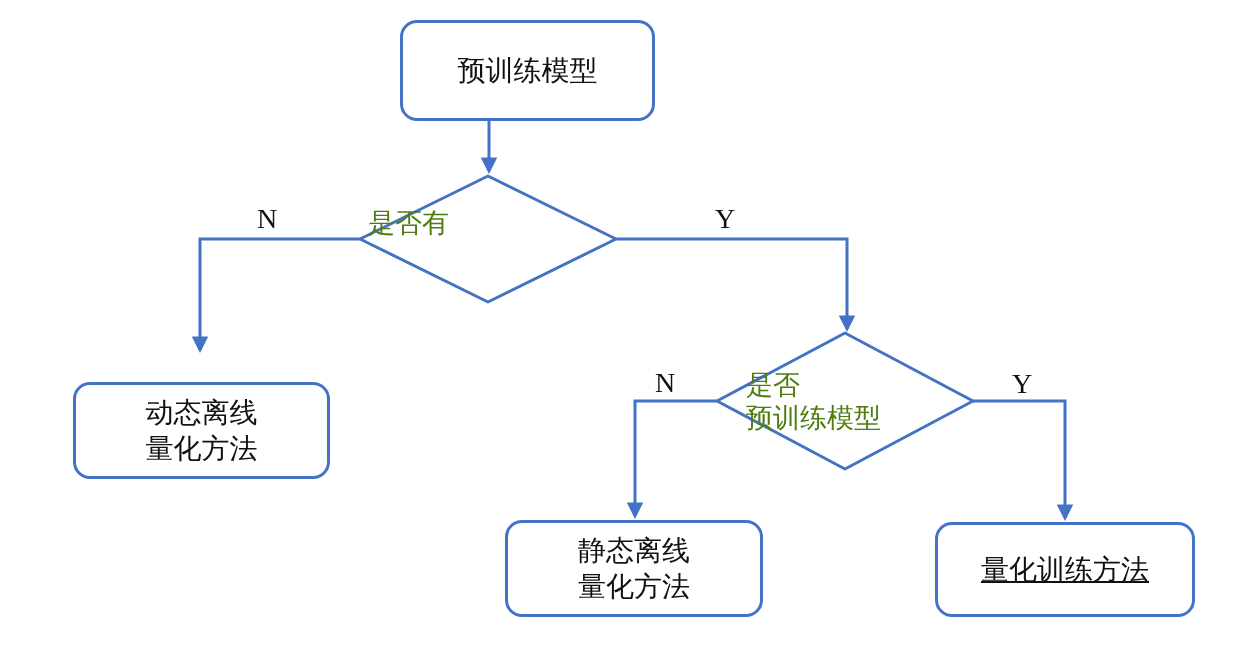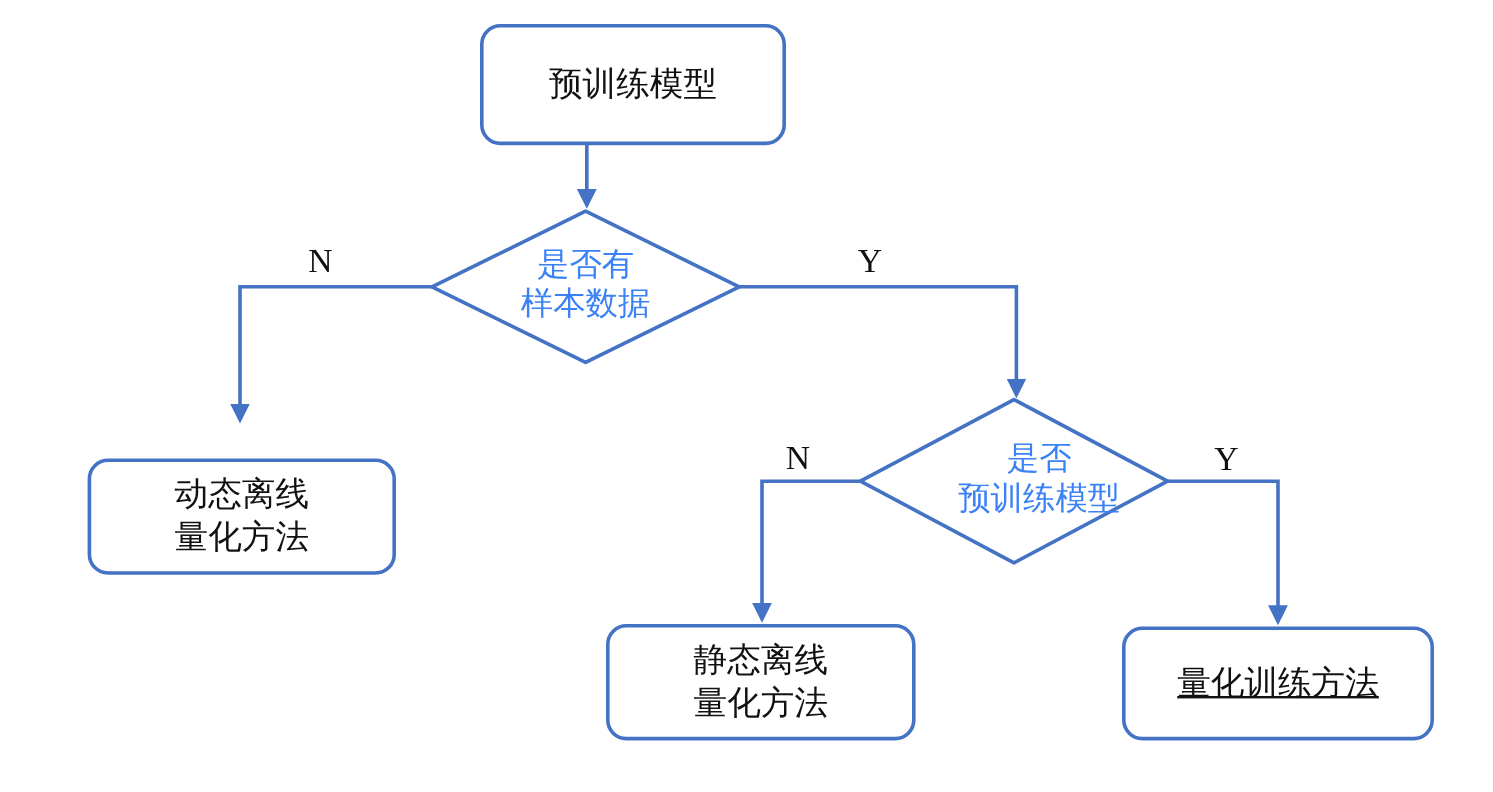--- a/index.html
+++ b/index.html
@@ -33,25 +33,23 @@
     text-align: center;
     font-size: 28px;
     line-height: 36px;
     color: #111111;
   }
   .node-box span { display: block; }
 
   .diamond-label {
     position: absolute;
     width: 240px;
-    text-align: center;
     font-size: 27px;
     line-height: 33px;
-    color: #3b82f6;
-    font-family: Liberation Mono, monospace;
+    color: #4d7c0f;
   }
   .diamond-label span { display: block; }
 
   .edge-label {
     position: absolute;
     width: 44px;
     text-align: center;
     font-size: 28px;
     line-height: 32px;
     color: #111111;
@@ -92,21 +90,20 @@
     <span>静态离线</span>
     <span>量化方法</span>
   </div>
 
   <div class="node-box" style="left:935px; top:522px; width:260px; height:95px;text-decoration:underline;">
     <span>量化训练方法</span>
   </div>
 
   <div class="diamond-label" style="left:368px; top:207px;">
     <span>是否有</span>
-    <span>样本数据</span>
   </div>
 
   <div class="diamond-label" style="left:746px; top:369px;">
     <span>是否</span>
     <span>预训练模型</span>
   </div>
 
   <div class="edge-label" style="left:245px; top:203px;">N</div>
   <div class="edge-label" style="left:703px; top:203px;">Y</div>
   <div class="edge-label" style="left:643px; top:367px;">N</div>

